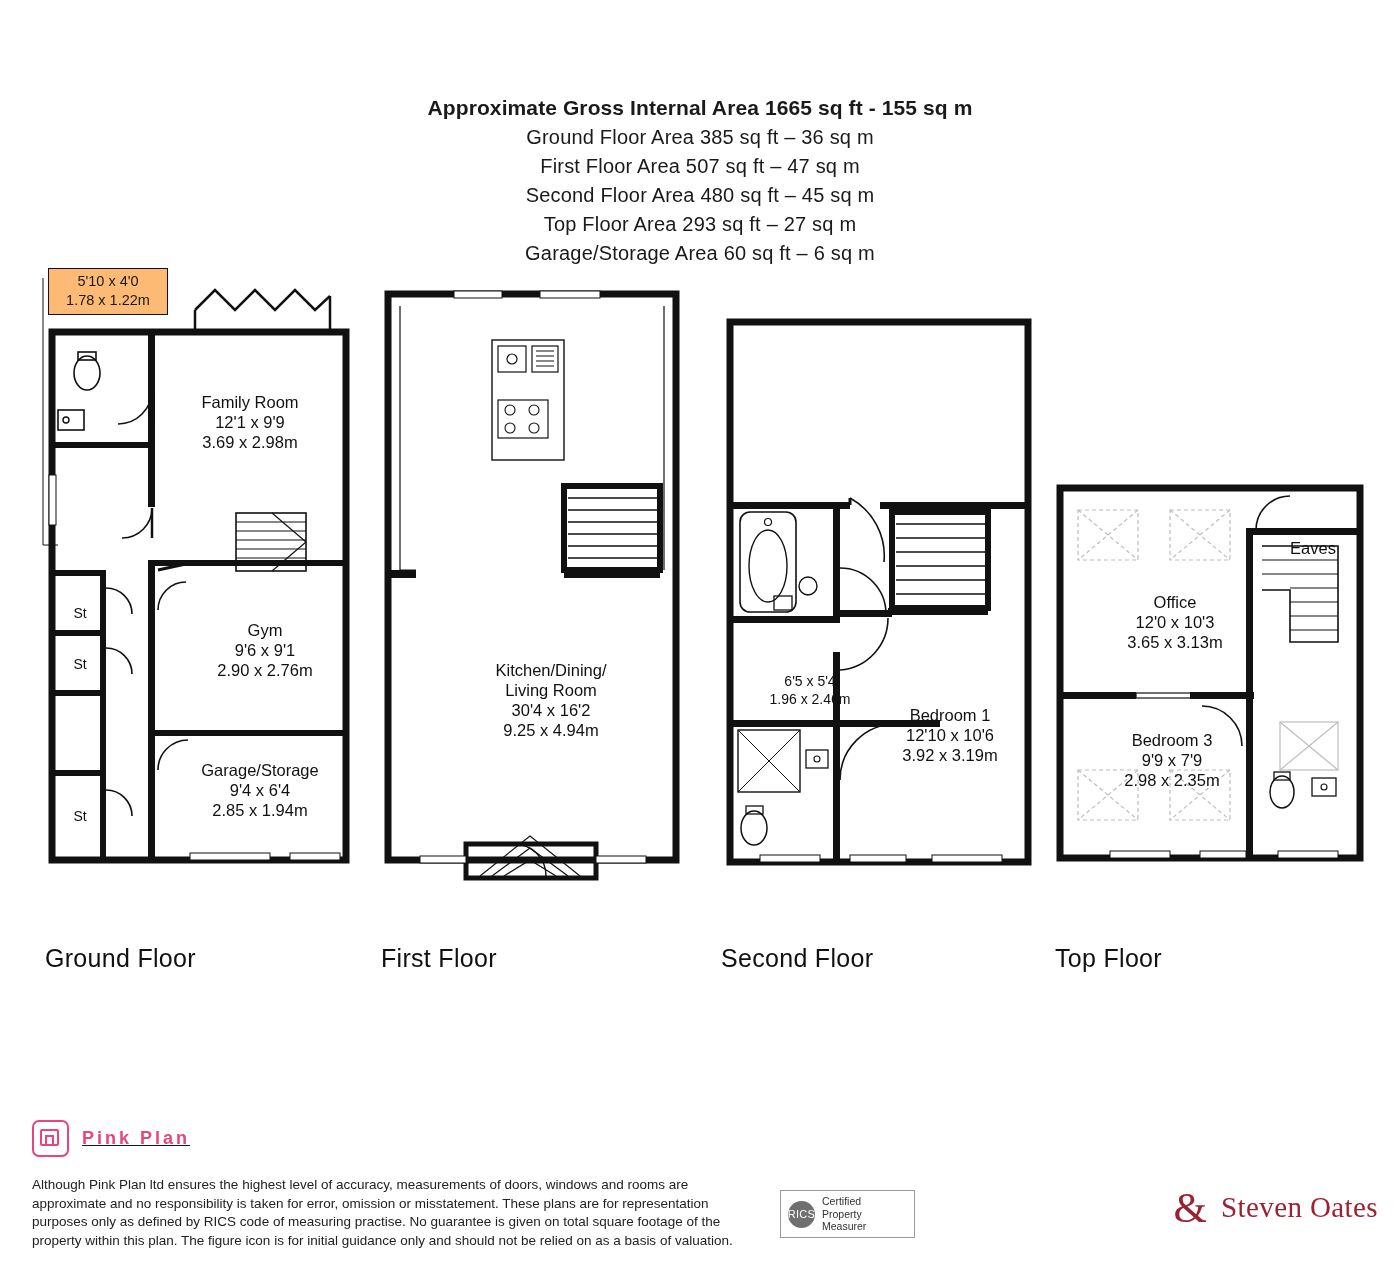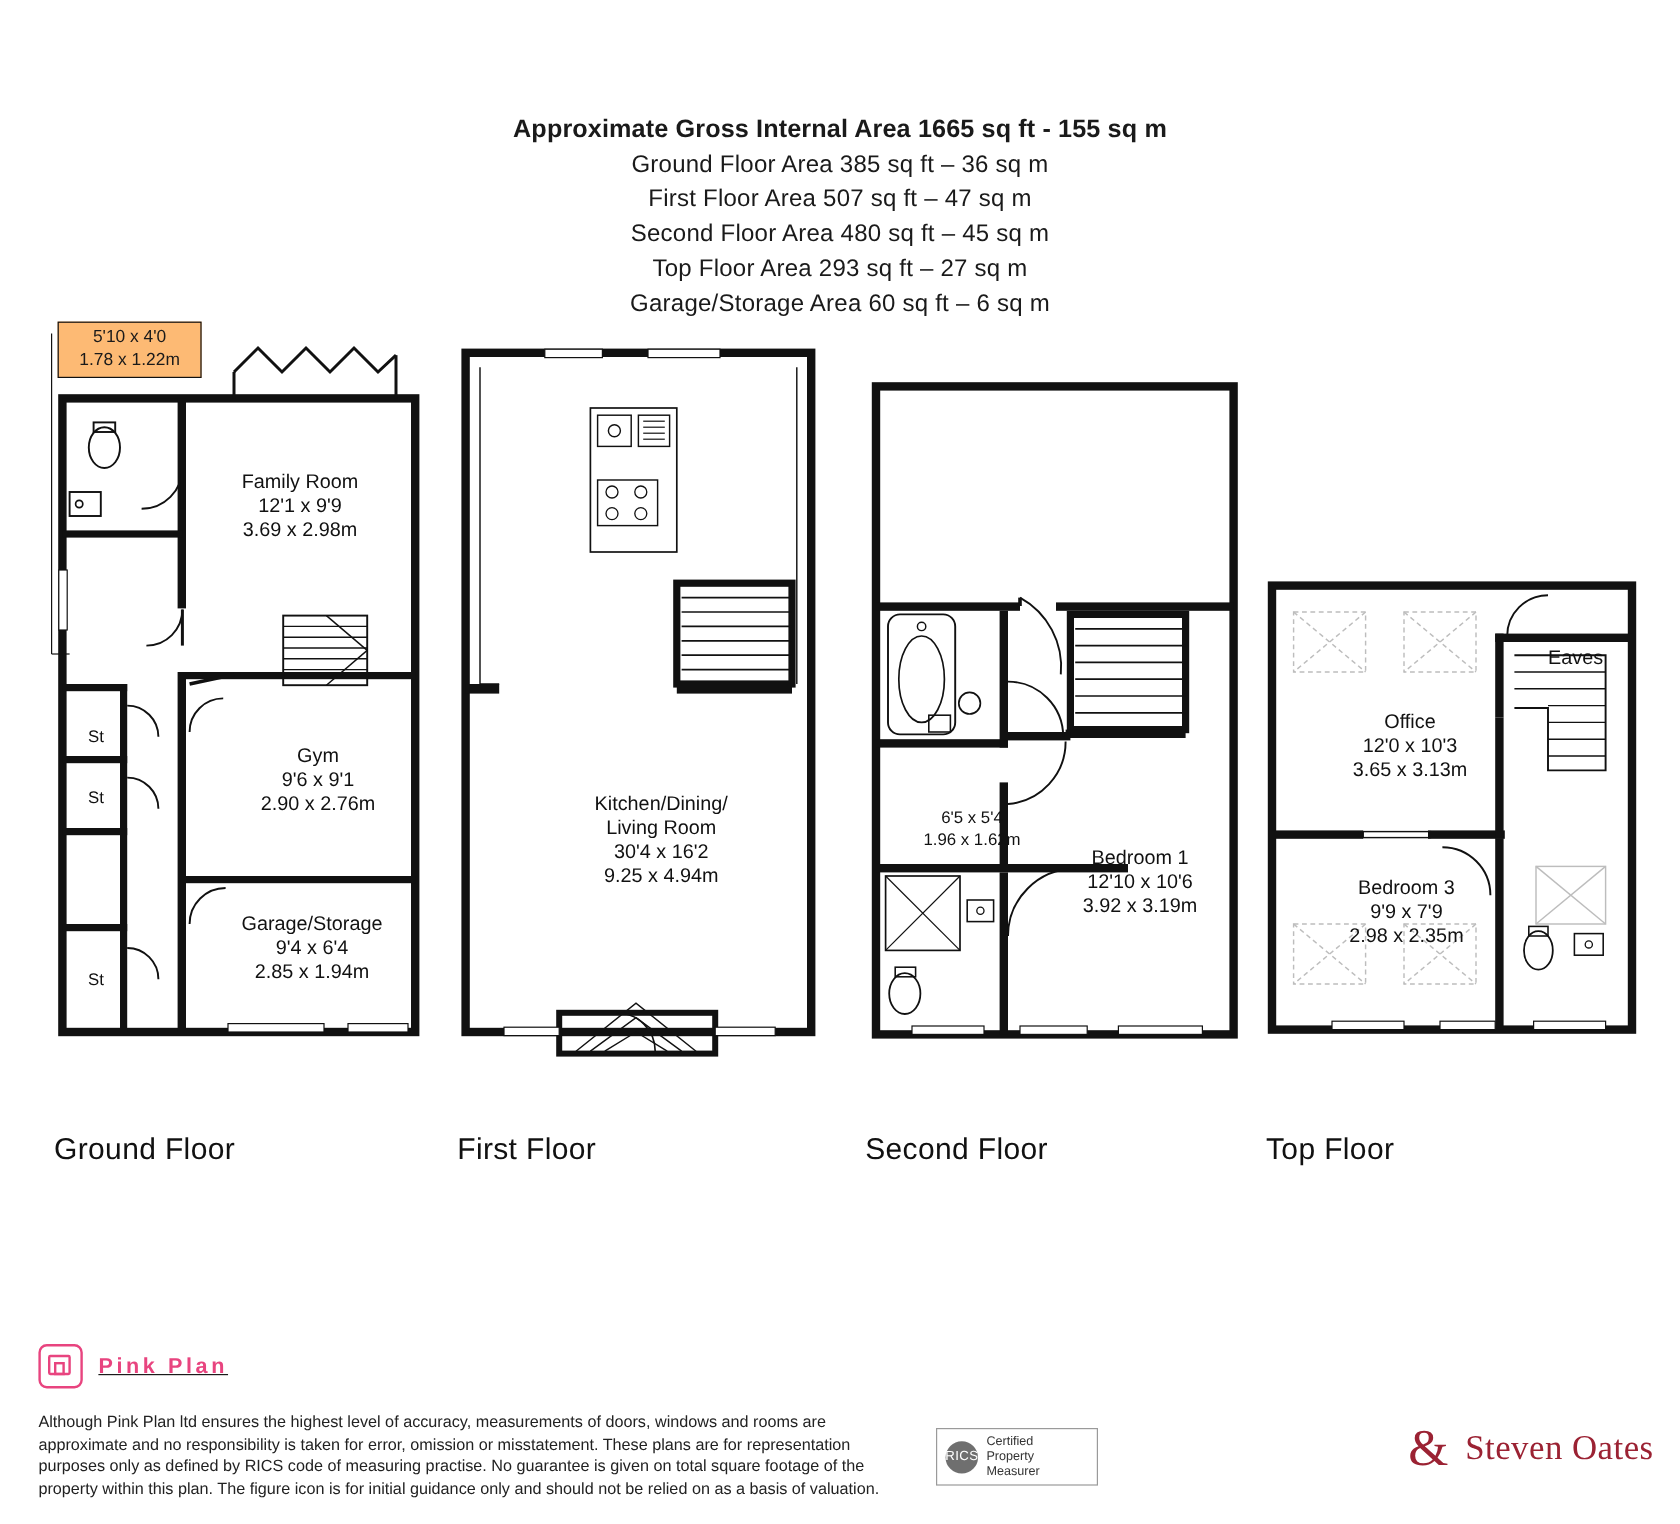--- a/index.html
+++ b/index.html
@@ -266,21 +266,21 @@
         <rect x="40" y="555" width="60" height="7" fill="none" stroke="#111" stroke-width="1"></rect>
       <rect x="130" y="555" width="56" height="7" fill="#fff"></rect>
         <rect x="130" y="555" width="56" height="7" fill="none" stroke="#111" stroke-width="1"></rect>
       <rect x="212" y="555" width="70" height="7" fill="#fff"></rect>
         <rect x="212" y="555" width="70" height="7" fill="none" stroke="#111" stroke-width="1"></rect>
     </svg>
 
 
     <div class="label small" style="left:0px;top:340px;width:180px;margin-top:32px;">
       <span class="nm">6'5 x 5'4</span>
-      <span class="nm">1.96 x 1.62m</span>
+      <span class="nm">1.96 x 2.46m</span>
     </div>
 
     <div class="label" style="left:130px;top:405px;width:200px;">
       <span class="nm">Bedroom 1</span>
       <span class="nm">12'10 x 10'6</span>
       <span class="nm">3.92 x 3.19m</span>
     </div>
   </div>
 
   <div class="floorname" style="left:721px;top:920px;">Second Floor</div>

